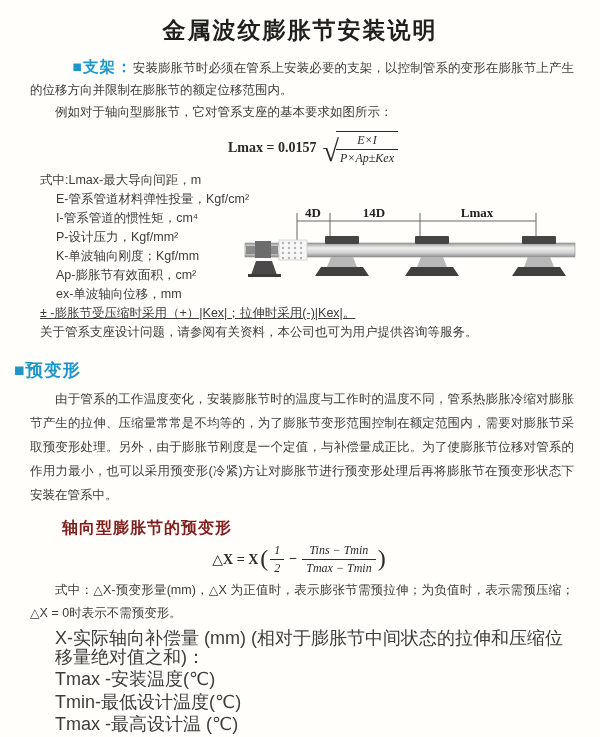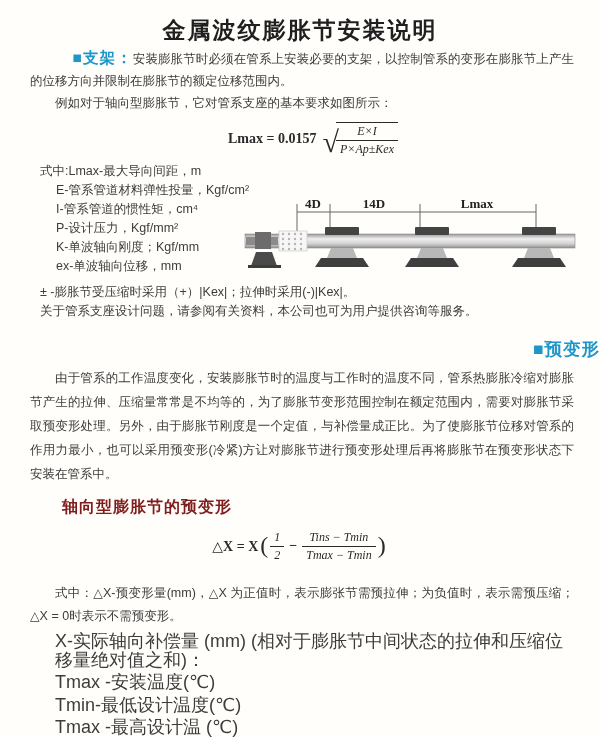--- a/index.html
+++ b/index.html
@@ -18,65 +18,64 @@
     font-size:23px;line-height:30px;
     font-weight:bold;color:#1f1f1f;
     letter-spacing:2px;
   }
 
   .para{
     margin:0 26px 0 30px;
     font-size:12.5px;line-height:22px;
     text-align:justify;
   }
-  .support-para{margin-top:2px;text-indent:3.4em;}
+  .support-para{margin-top:11px;text-indent:3.4em;}
   .support-label{
     color:#1d96c9;font-size:15.5px;font-weight:bold;
     letter-spacing:1px;
   }
   .example-line{margin:0 26px 0 30px;font-size:12.5px;line-height:22px;text-indent:2em;}
 
   
   .formula{font-family:"Liberation Serif","DejaVu Serif",serif;color:#2a2a2a;}
   .lmax-formula{margin:6px 0 2px 228px;height:38px;display:flex;align-items:center;}
   .f-bold{font-weight:bold;font-size:14px;}
   .sqrt{display:inline-flex;align-items:center;margin-left:6px;}
   .sqrt-sign{font-size:30px;line-height:1;font-weight:400;margin-right:-3px;transform:translateY(3px);}
   .sqrt-content{display:inline-block;border-top:1.5px solid #2a2a2a;padding-top:1px;}
   .frac{display:inline-block;vertical-align:middle;text-align:center;font-size:12px;font-style:italic;}
   .frac .num{display:block;border-bottom:1px solid #2a2a2a;padding:0 4px 1px 4px;}
   .frac .den{display:block;padding:1px 4px 0 4px;}
 
   .center-formula{display:flex;justify-content:center;align-items:center;}
-  .dx-formula{margin-top:8px;height:40px;}
+  .dx-formula{height:40px;}
   .paren{font-size:24px;font-weight:400;line-height:1;margin:0 2px;transform:translateY(-1px);}
   .f-op{font-size:14px;font-weight:bold;margin:0 5px;}
 
   
   .defs-wrap{position:relative;margin:4px 0 0 40px;}
   .def-line{font-size:12.5px;line-height:19px;white-space:nowrap;}
   .def-indent{padding-left:16px;}
-  .def-tail{margin-top:7px;}
+  .def-tail{margin-top:0;text-decoration:underline;}
   .diagram{position:absolute;left:203px;top:30px;}
 
   
   .sec-heading{
     margin:16px 0 0 14px;
     color:#1d96c9;font-size:17.5px;font-weight:bold;
     letter-spacing:1px;
-    text-align:right;
   }
   .sub-heading{
     margin:11px 0 0 62px;
     color:#7f1d1d;font-size:16px;font-weight:bold;
     letter-spacing:1px;
   }
 
   .preform-body{margin-top:5px;line-height:24px;text-indent:2em;}
-  .shizhong-para{margin-top:16px;line-height:23px;text-indent:2em;}
+  .shizhong-para{margin-top:0;line-height:23px;text-indent:2em;}
 
   .plain-line{margin:0 26px 0 55px;font-size:18px;line-height:18.5px;}
   .gap-line{margin-top:4px;}
 </style>
 </head>
 <body>
 
 <div class="page">
 
   <h1 class="title">金属波纹膨胀节安装说明</h1>
@@ -97,20 +96,21 @@
       </span>
     </span>
   </div>
 
   <div class="defs-wrap">
     <div class="def-line">式中:Lmax-最大导向间距，m</div>
     <div class="def-line def-indent">E-管系管道材料弹性投量，Kgf/cm²</div>
     <div class="def-line def-indent">I-管系管道的惯性矩，cm⁴</div>
     <div class="def-line def-indent">P-设计压力，Kgf/mm²</div>
     <div class="def-line def-indent">K-单波轴向刚度；Kgf/mm</div>
+    <div class="def-line def-indent">Ap-膨胀节有效面积，cm²</div>
     <div class="def-line def-indent">ex-单波轴向位移，mm</div>
     <div class="def-line def-tail">± -膨胀节受压缩时采用（+）|Kex|；拉伸时采用(-)|Kex|。</div>
     <div class="def-line">关于管系支座设计问题，请参阅有关资料，本公司也可为用户提供咨询等服务。</div>
 
     <svg class="diagram" width="345" height="82" viewBox="0 0 345 82">
       <defs>
         <linearGradient id="pipeGrad" x1="0" y1="0" x2="0" y2="1">
           <stop offset="0" stop-color="#9a9a9a"></stop>
           <stop offset="0.35" stop-color="#efefef"></stop>
           <stop offset="0.7" stop-color="#d2d2d2"></stop>

